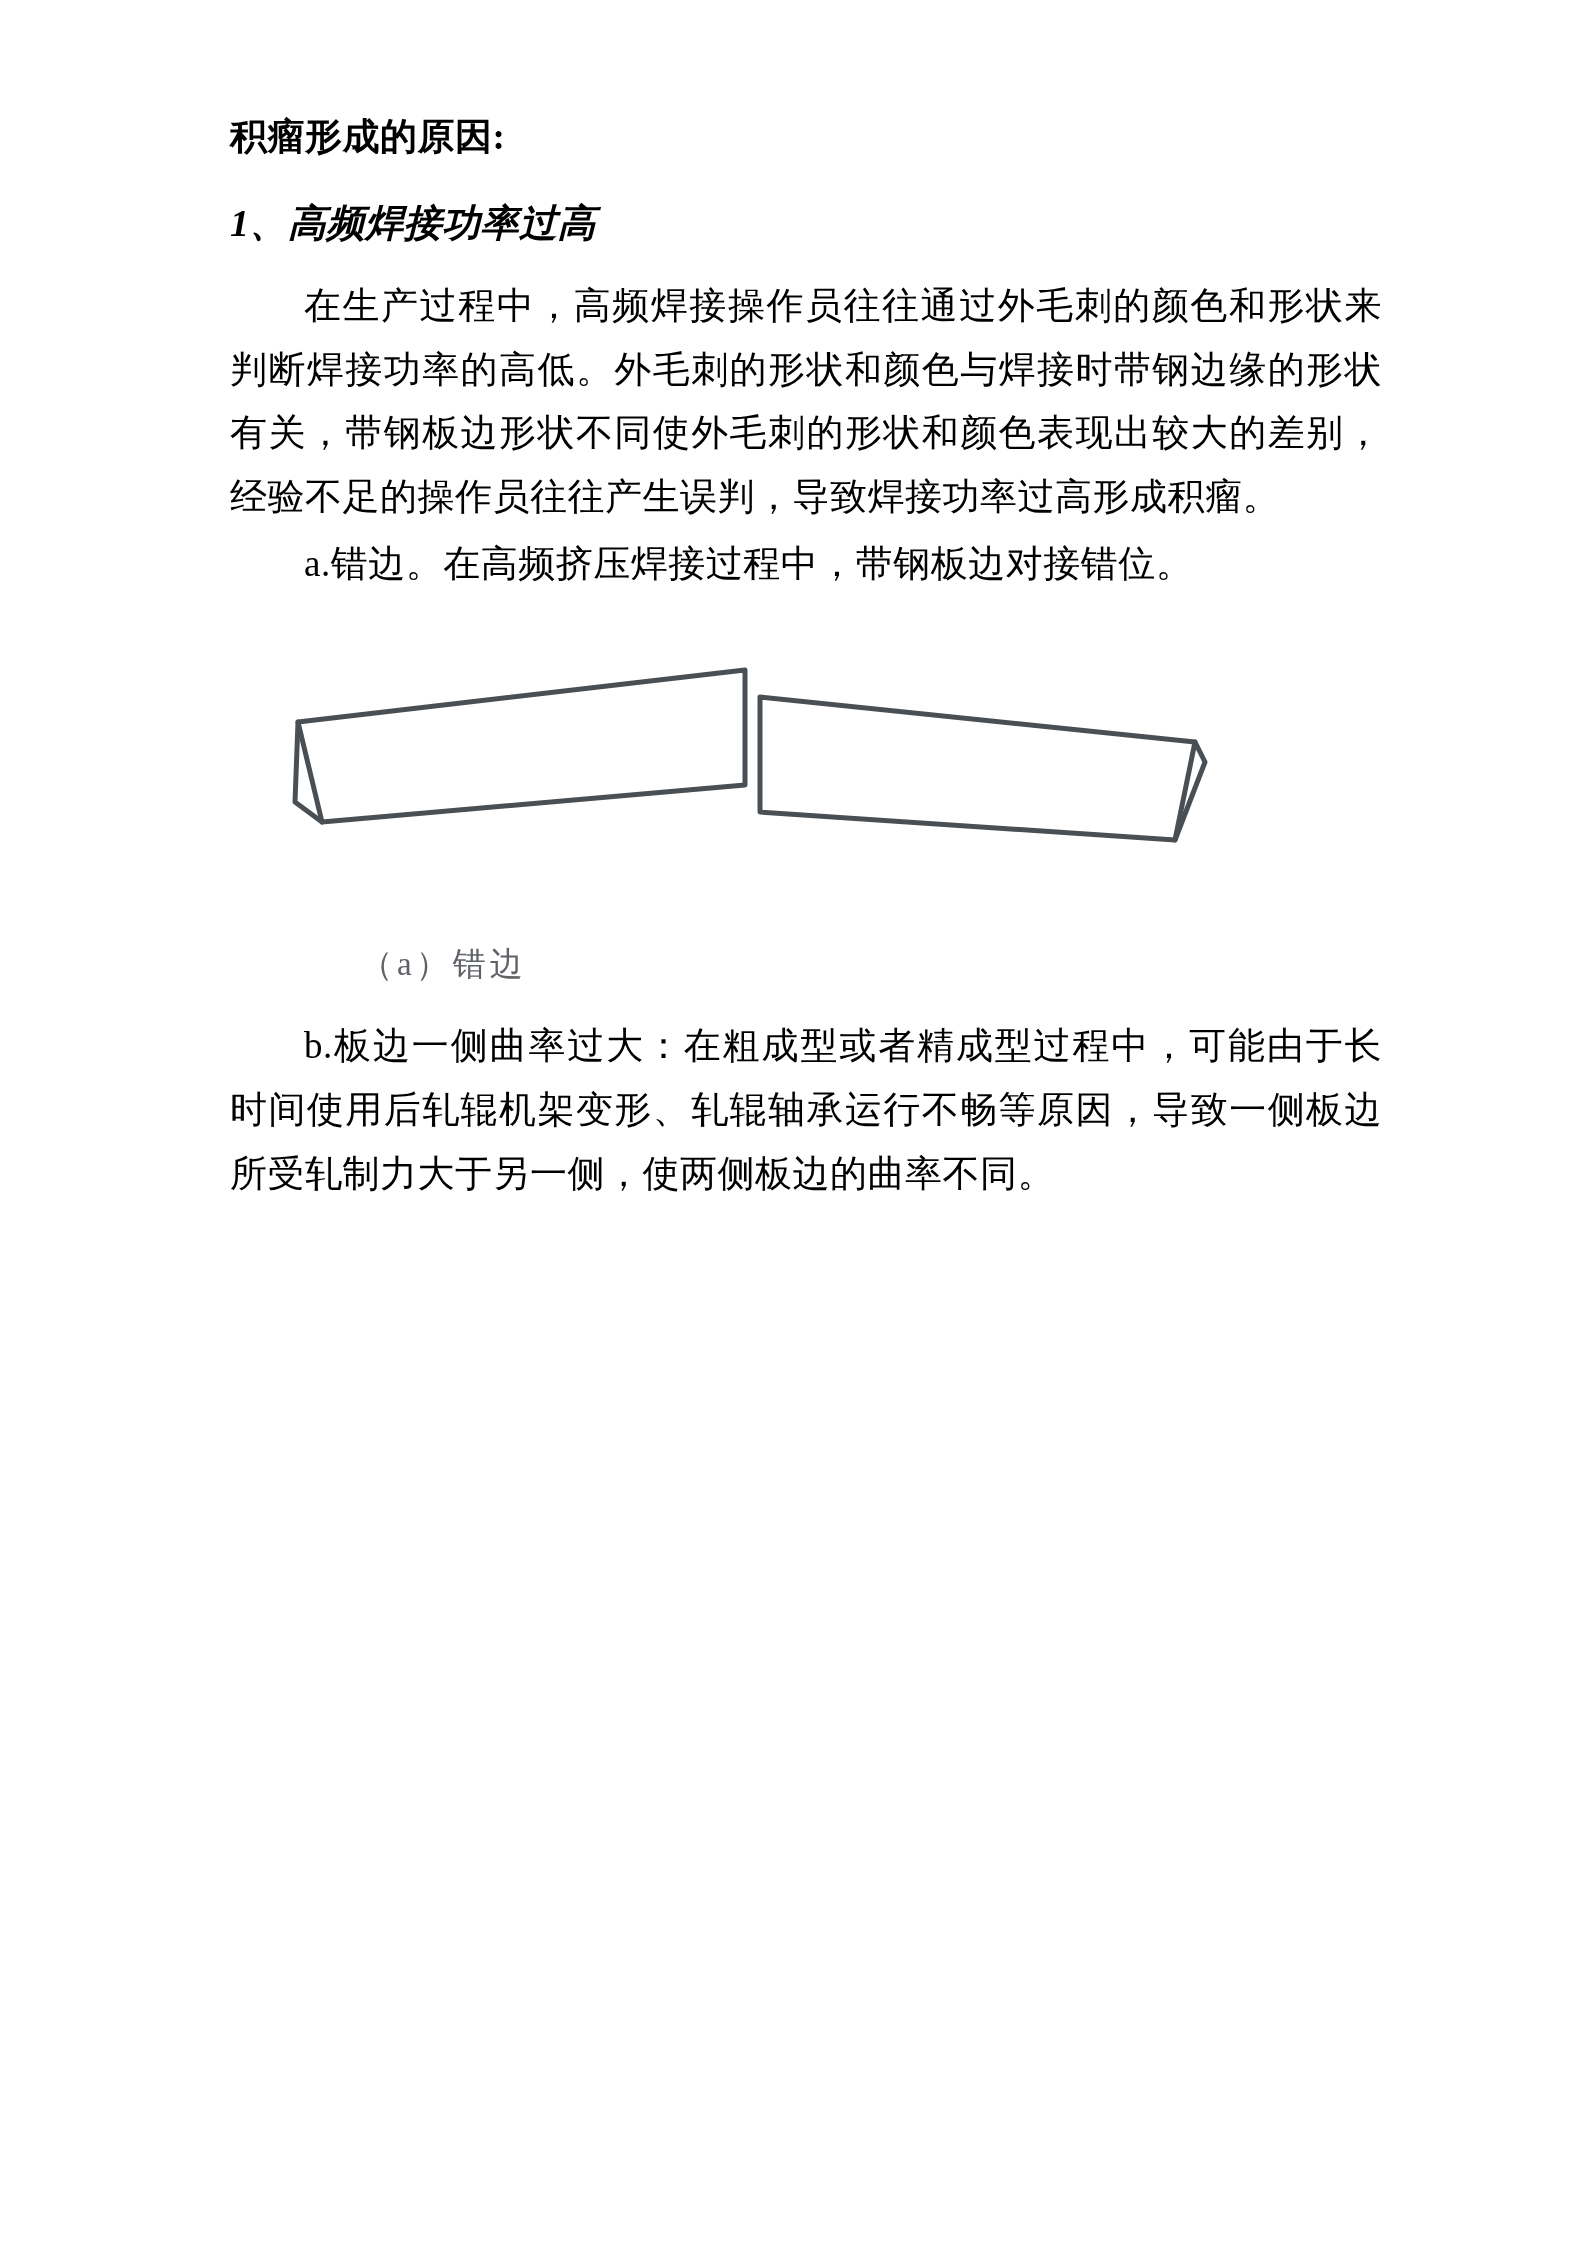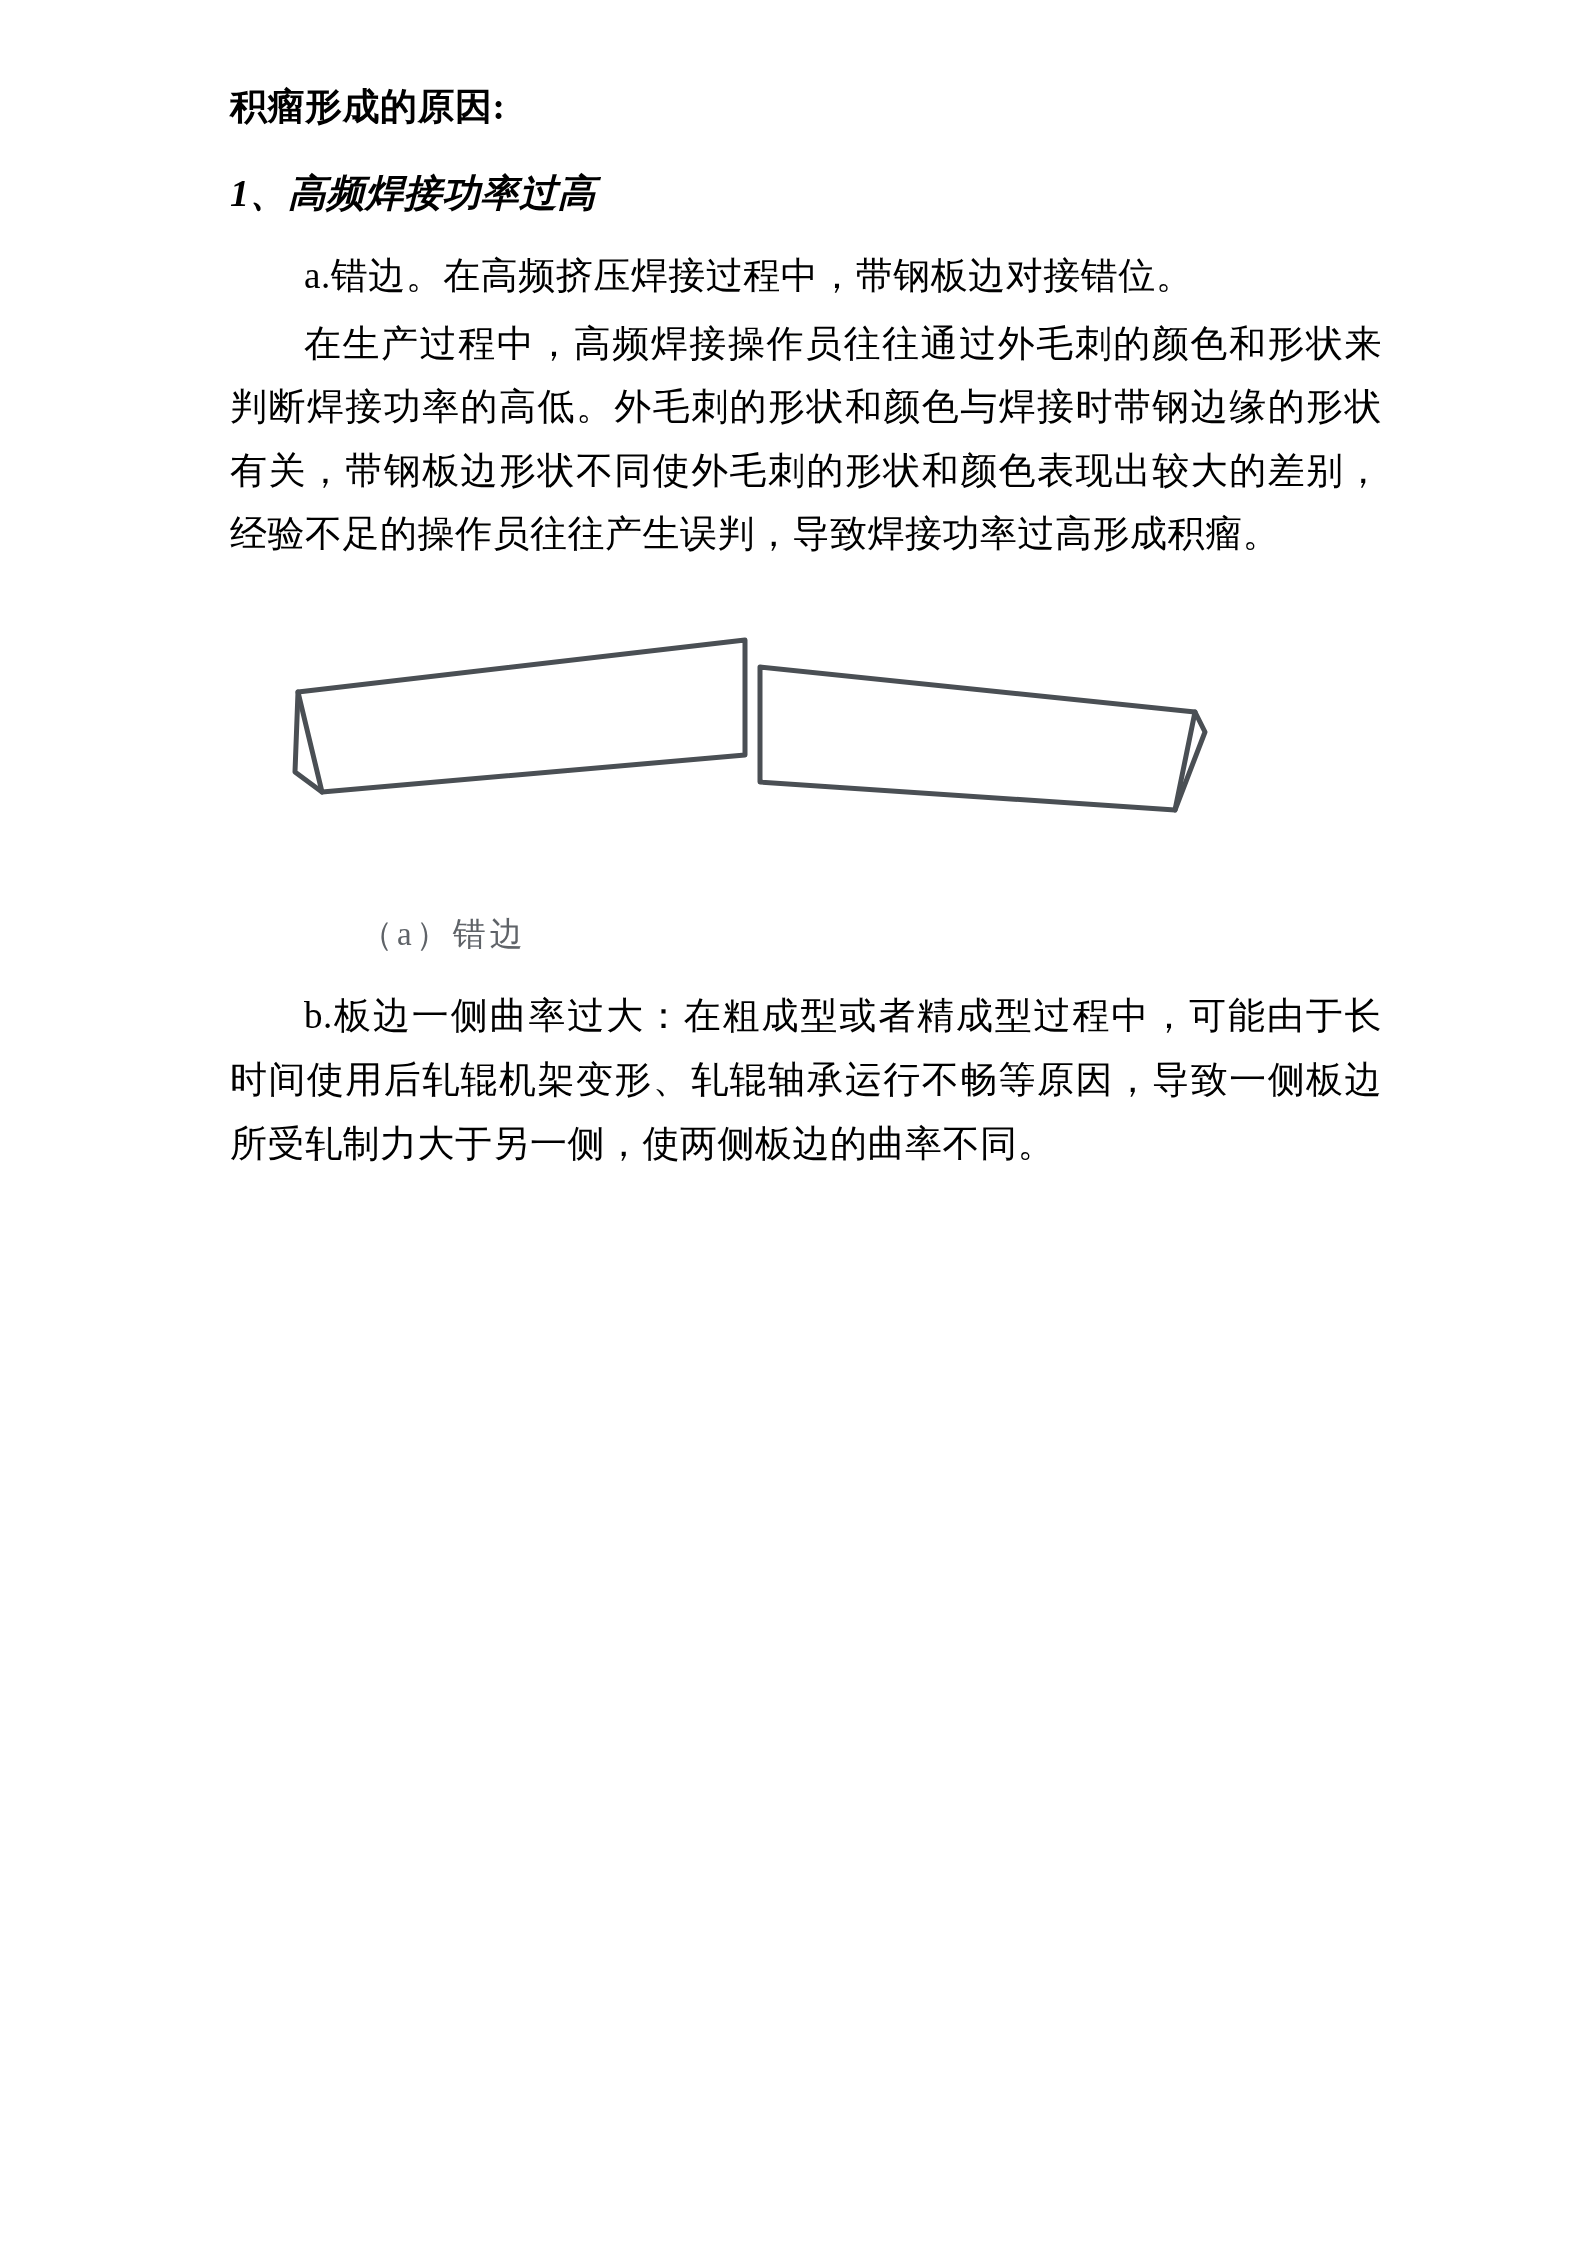--- a/index.html
+++ b/index.html
@@ -12,21 +12,21 @@
     height: 2245px;
     font-family: "Liberation Serif", "DejaVu Serif", serif;
     color: #000000;
     position: relative;
     overflow: hidden;
   }
   .page {
     box-sizing: border-box;
     width: 1587px;
     height: 2245px;
-    padding: 75px 205px 0 230px;
+    padding: 105px 205px 0 230px;
     position: relative;
     border-radius: 24px;
   }
   .doc-body {
     font-size: 37px;
     line-height: 1.72;
     letter-spacing: 0.5px;
   }
   .para {
     margin: 0 0 4px 0;
@@ -66,23 +66,23 @@
 </head>
 <body>
 
 <div class="page">
   <div class="doc-body">
 
     <p class="para heading-lead">积瘤形成的原因:</p>
 
     <p class="para heading-num">1、高频焊接功率过高</p>
 
+    <p class="para indent">在生产过程中，高频焊接操作员往往通过外毛刺的颜色和形状来判断焊接功率的高低。外毛刺的形状和颜色与焊接时带钢边缘的形状有关，带钢板边形状不同使外毛刺的形状和颜色表现出较大的差别，经验不足的操作员往往产生误判，导致焊接功率过高形成积瘤。</p>
+
     <p class="para indent">a.错边。在高频挤压焊接过程中，带钢板边对接错位。</p>
-
-    <p class="para indent">在生产过程中，高频焊接操作员往往通过外毛刺的颜色和形状来判断焊接功率的高低。外毛刺的形状和颜色与焊接时带钢边缘的形状有关，带钢板边形状不同使外毛刺的形状和颜色表现出较大的差别，经验不足的操作员往往产生误判，导致焊接功率过高形成积瘤。</p>
 
     <div class="fig-block">
       <div class="fig-canvas">
         <svg width="960" height="290" viewBox="0 0 960 290" xmlns="http://www.w3.org/2000/svg">
           <g fill="none" stroke="#4a4f54" stroke-width="5" stroke-linejoin="round" stroke-linecap="round">
             <path d="M8 100 L455 48 L455 163 L32 200 Z"></path>
             <path d="M8 100 L5 180 L32 200"></path>
             <path d="M470 75 L905 120 L885 218 L470 190 Z"></path>
             <path d="M905 120 L915 140 L885 218"></path>
           </g>

